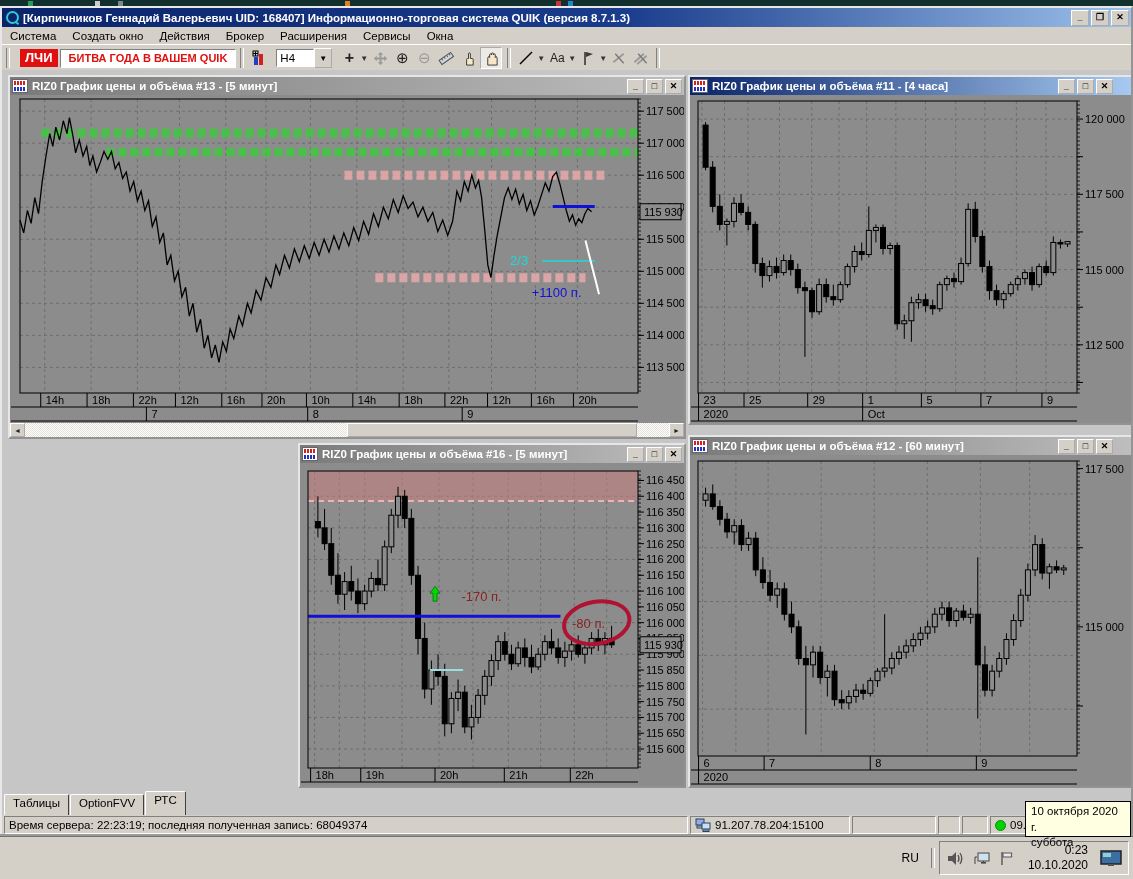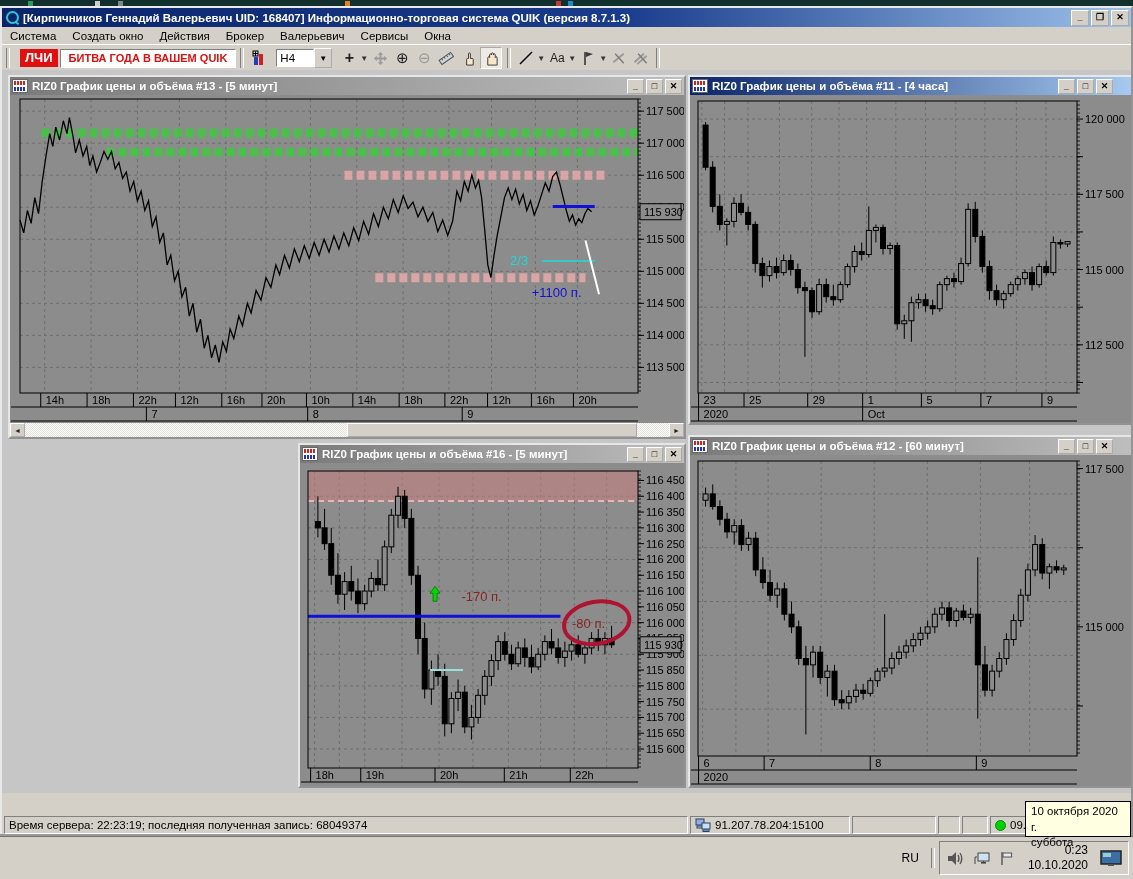--- a/index.html
+++ b/index.html
@@ -103,21 +103,21 @@
         <span class="wbtn">❐</span>
         <span class="wbtn">✕</span>
       </span>
     </div>
 
     <div class="menubar">
       <span class="menuitem">Система</span>
       <span class="menuitem">Создать окно</span>
       <span class="menuitem">Действия</span>
       <span class="menuitem">Брокер</span>
-      <span class="menuitem">Валерьевич</span>
+      <span class="menuitem">Расширения</span>
       <span class="menuitem">Сервисы</span>
       <span class="menuitem">Окна</span>
     </div>
 
     <div class="toolbar">
       <span class="tsep"></span>
       <span class="lchi">ЛЧИ</span>
       <span class="banner">БИТВА ГОДА В ВАШЕМ QUIK</span>
       <span class="tsep"></span>
       <span class="tbi">
@@ -1106,20 +1106,25 @@
               <text x="291.355" y="312" fill="#000" font-size="11">9</text>
               <line x1="1" y1="329" x2="387" y2="329" stroke="#000"></line>
               <line x1="8.548" y1="315" x2="8.548" y2="329" stroke="#000"></line>
               <text x="13.548" y="326" fill="#000" font-size="11">2020</text>
             </svg>
           </div>
       </div>
 
     </div>
 
+    <div class="tabrow">
+      <span class="tab">Таблицы</span>
+      <span class="tab">OptionFVV</span>
+      <span class="tab active">РТС</span>
+    </div>
 
     <div class="statusbar">
       <span class="scell" style="flex:0 0 684px">Время сервера: 22:23:19; последняя полученная запись: 68049374</span>
       <span class="scell" style="flex:0 0 160px">
         <svg width="16" height="14" viewBox="0 0 16 14" style="margin-right:4px">
             <rect x="1" y="1" width="8" height="6" fill="#9ad" stroke="#246"></rect>
             <rect x="2" y="8" width="6" height="2" fill="#ccc" stroke="#246"></rect>
             <rect x="7" y="5" width="8" height="6" fill="#cde" stroke="#246"></rect>
             <rect x="8" y="12" width="6" height="1.5" fill="#ccc" stroke="#246"></rect>
           </svg>

